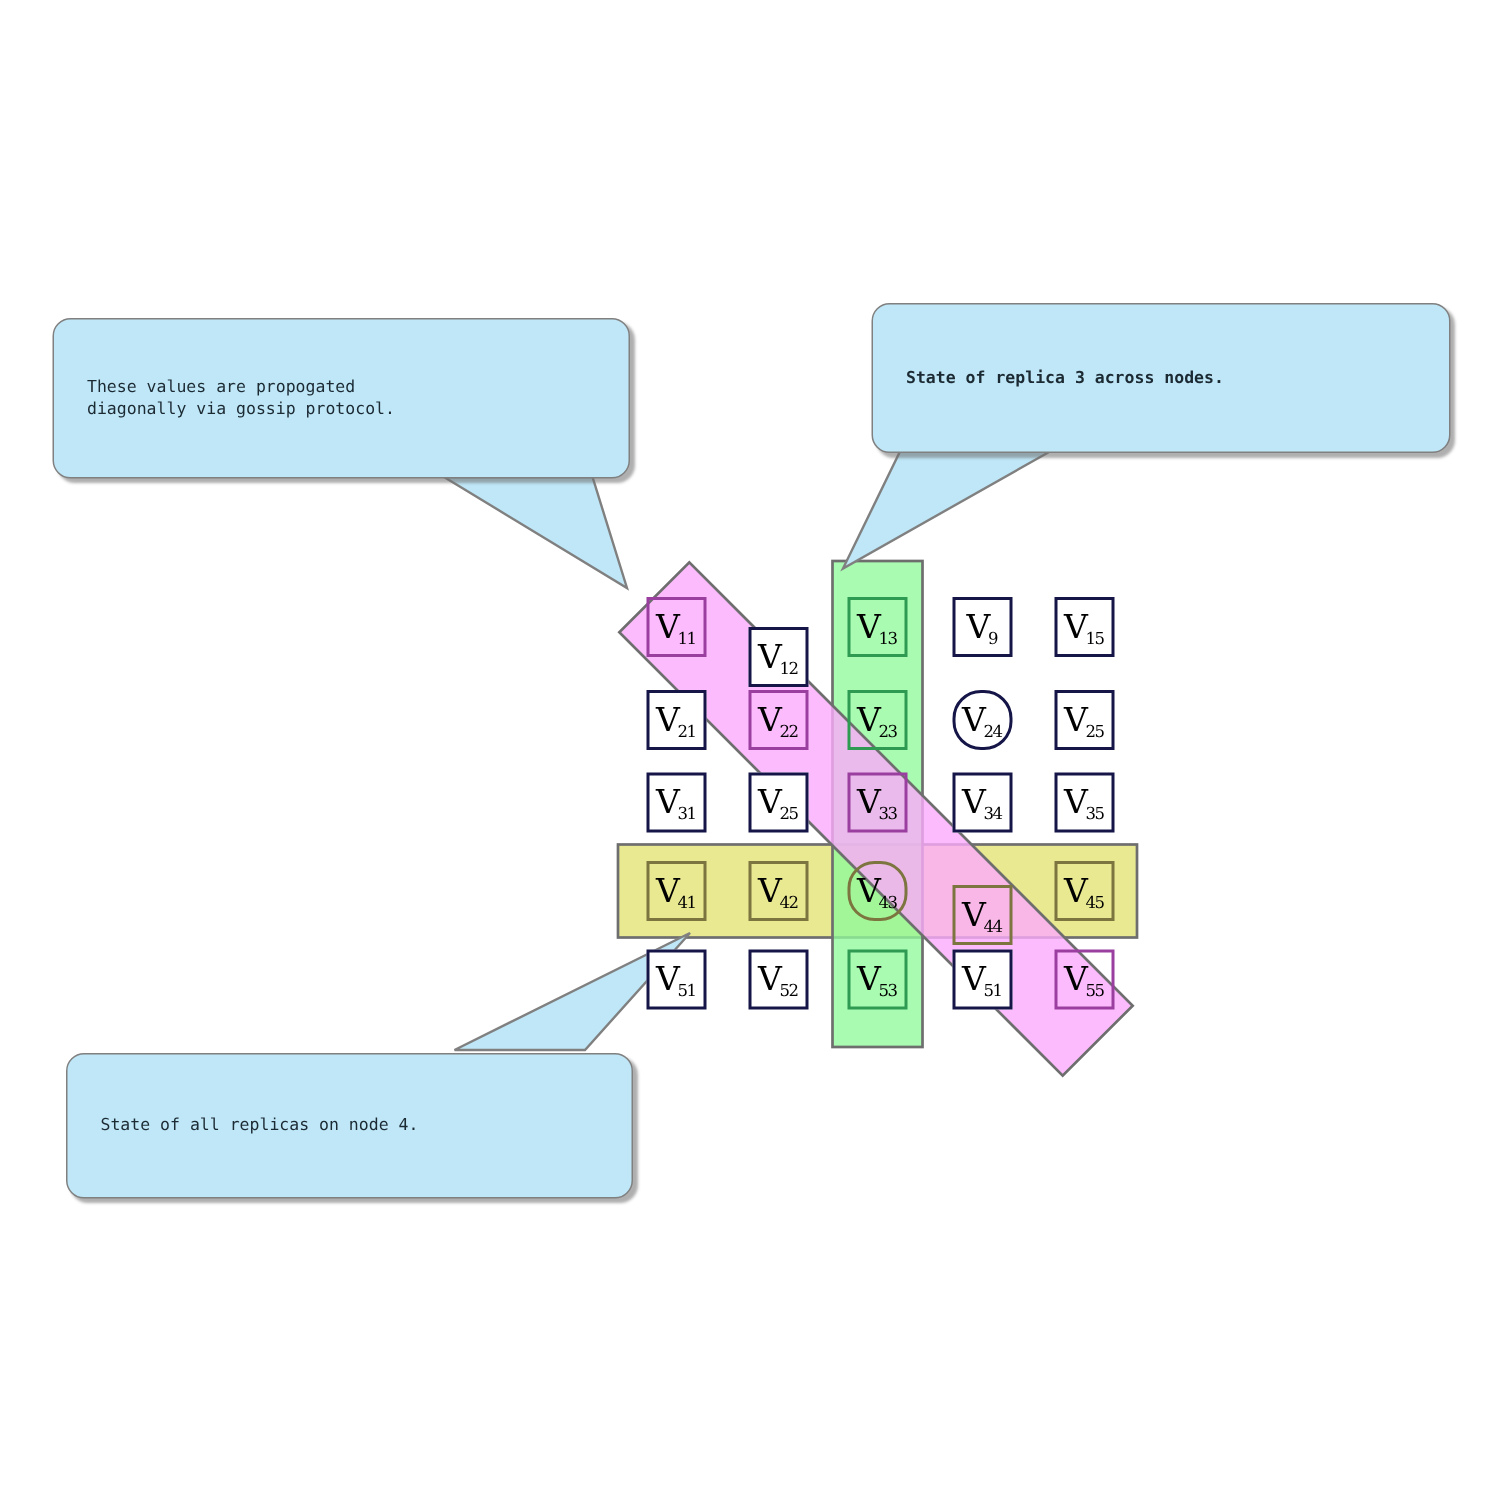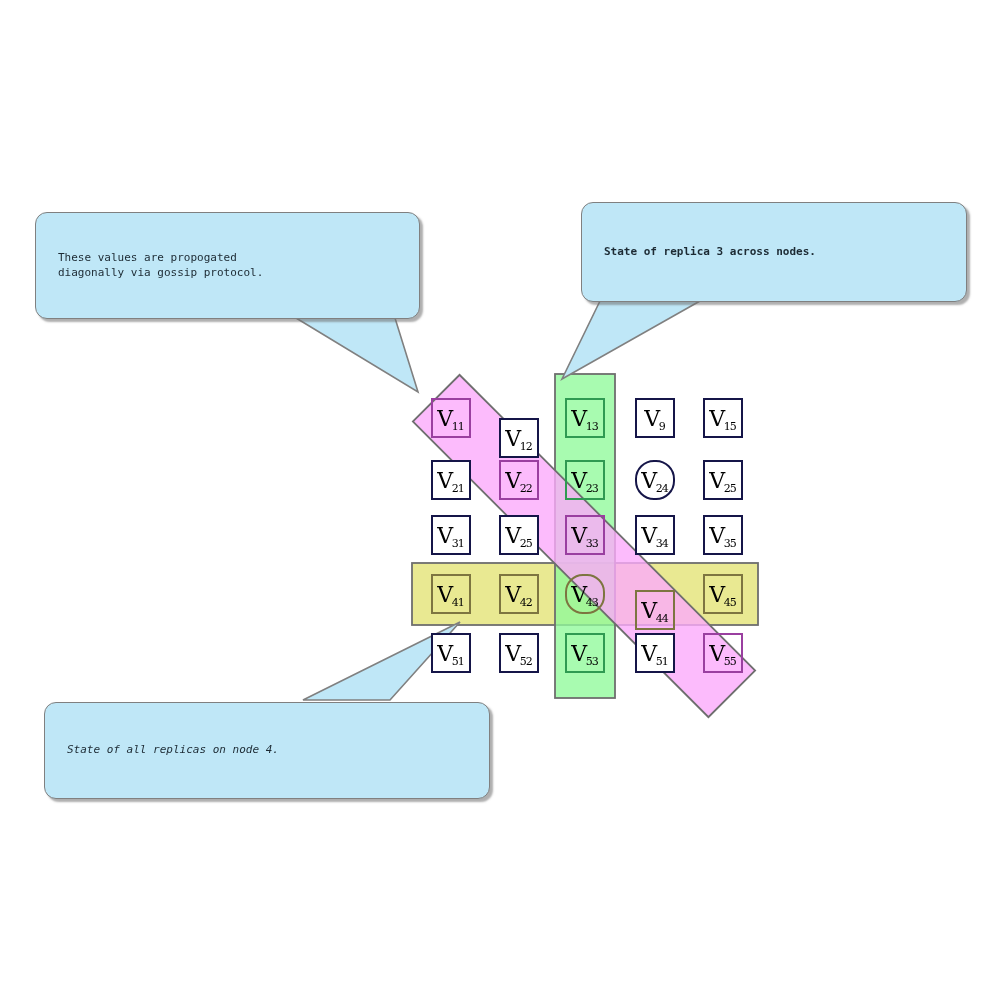--- a/index.html
+++ b/index.html
@@ -93,21 +93,21 @@
   .callout-text {
     font-family: "DejaVu Sans Mono", monospace;
     font-size: 11px;
     line-height: 1.32;
     color: #1c2a33;
     padding: 0 22px;
     white-space: pre-line;
   }
   #callout-gossip  { left: 35px;  top: 212px; width: 385px; height: 107px; }
   #callout-replica { left: 581px; top: 202px; width: 386px; height: 100px; font-weight: bold; }
-  #callout-node    { left: 44px;  top: 702px; width: 446px; height: 97px; font-style: italic; }
+  #callout-node    { left: 44px;  top: 702px; width: 378px; height: 97px; }
 </style>
 </head>
 <body>
 
 <div id="stage">
 
   <svg class="layer" id="band-layer" viewBox="0 0 1000 1000">
 
     <rect x="412" y="563" width="346" height="62" fill="#e8e88c" fill-opacity="0.95" stroke="#6e6e6e" stroke-width="1.8"></rect>
 

